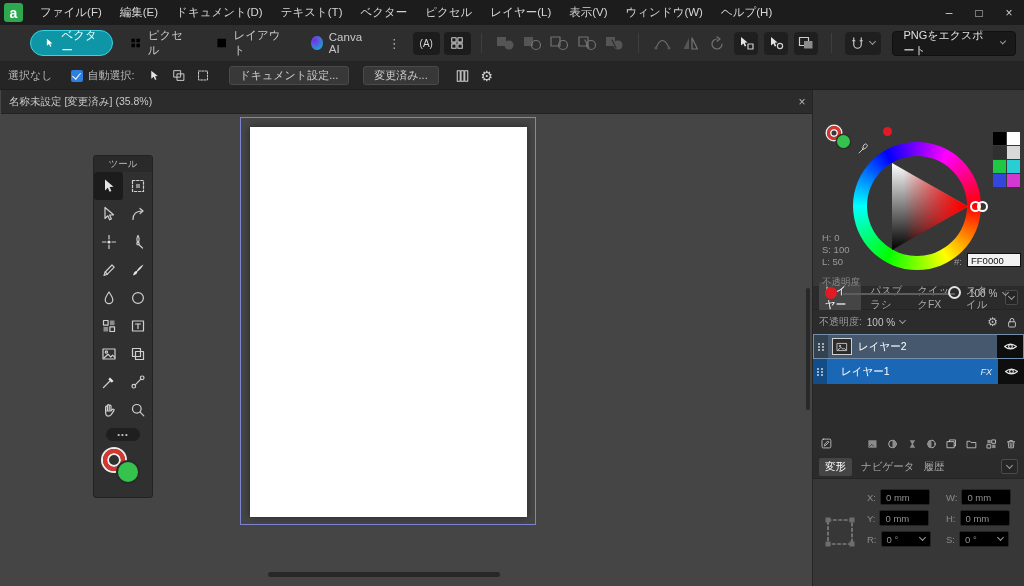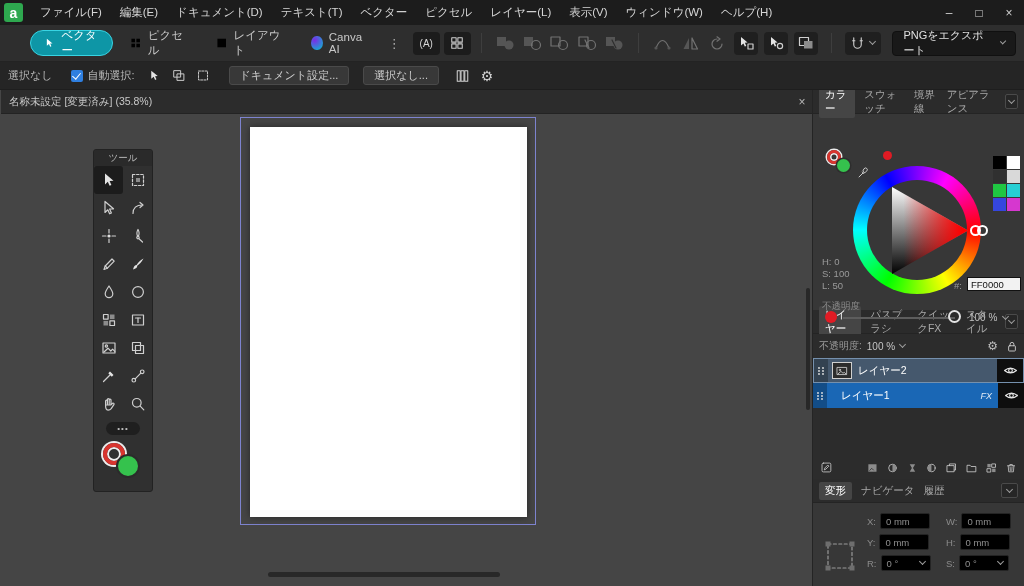--- a/index.html
+++ b/index.html
@@ -274,21 +274,21 @@
           <rect x="2" y="2" width="8" height="8"></rect>
           <rect x="6" y="6" width="8" height="8"></rect>
         </svg>
       </div>
     <div class="cb-ic">
         <svg class="ic" width="14" height="13" viewBox="0 0 16 16">
           <rect x="2.5" y="2.5" width="11" height="11" stroke-dasharray="2.4 1.6"></rect>
         </svg>
       </div>
     <div class="cb-btn">ドキュメント設定...</div>
-    <div class="cb-btn">選択なし...</div>
+    <div class="cb-btn">変更済み...</div>
     <div class="cb-ic" style="margin-left:14px">
         <svg class="ic" width="15" height="14" viewBox="0 0 16 16">
           <rect x="2" y="2" width="3.4" height="12"></rect>
           <rect x="6.3" y="2" width="3.4" height="12"></rect>
           <rect x="10.6" y="2" width="3.4" height="12"></rect>
         </svg>
       </div>
     <div class="cb-ic" style="font-size:14px;color:#d0d0d0">⚙</div>
   </div>
 
@@ -296,21 +296,21 @@
     <span class="tab-title">名称未設定 [変更済み] (35.8%)</span>
     <span class="tab-close">×</span>
   </div>
 
   <div class="canvas">
     <div class="artboard-outline"></div>
     <div class="page"></div>
     <div class="hscroll"></div>
     <div class="vscroll"></div>
 
-    <div class="tools" style="position:absolute;left:93px;top:35px">
+    <div class="tools" style="position:absolute;left:93px;top:41px">
       <div class="tools-title">ツール</div>
       <div class="tool-grid">
         <div class="tool sel">
             <svg class="ic" width="16" height="16" viewBox="0 0 16 16">
               <path d="M4 1.5 L4 12.5 L6.8 9.8 L8.6 13.8 L10.4 13 L8.6 9 L12.5 8.8 Z" class="fil"></path>
             </svg>
           </div>
         <div class="tool">
             <svg class="ic" width="16" height="16" viewBox="0 0 16 16">
               <rect x="2.5" y="2.5" width="11" height="11" stroke-dasharray="2.4 1.7"></rect>
@@ -421,29 +421,20 @@
       <div class="more-btn">•••</div>
       <div class="fill-stroke">
         <div class="ring-red"></div>
         <div class="disc-green"></div>
       </div>
     </div>
   </div>
 
   <div class="rpanel">
 
-    <div class="ptabs">
-      <span class="ptab active">カラー</span>
-      <span class="ptab">スウォッチ</span>
-      <span class="ptab">境界線</span>
-      <span class="ptab">アピアランス</span>
-      <span class="panel-chev">
-          <span class="chev"></span>
-        </span>
-    </div>
 
     <div class="color-body">
       <div class="mini-ring"></div>
       <div class="mini-green"></div>
       <div class="red-dot"></div>
       <svg class="ic" width="13" height="13" viewBox="0 0 16 16" style="position:absolute;left:44px;top:52px">
           <path d="M2.5 13.5 L7.5 8.5 M6.5 7.5 L8.5 9.5 M9 3 a2 2 0 0 1 3 3 L9.5 8.5 L7.5 6.5 Z"></path>
         </svg>
 
       <div class="wheel"></div>

